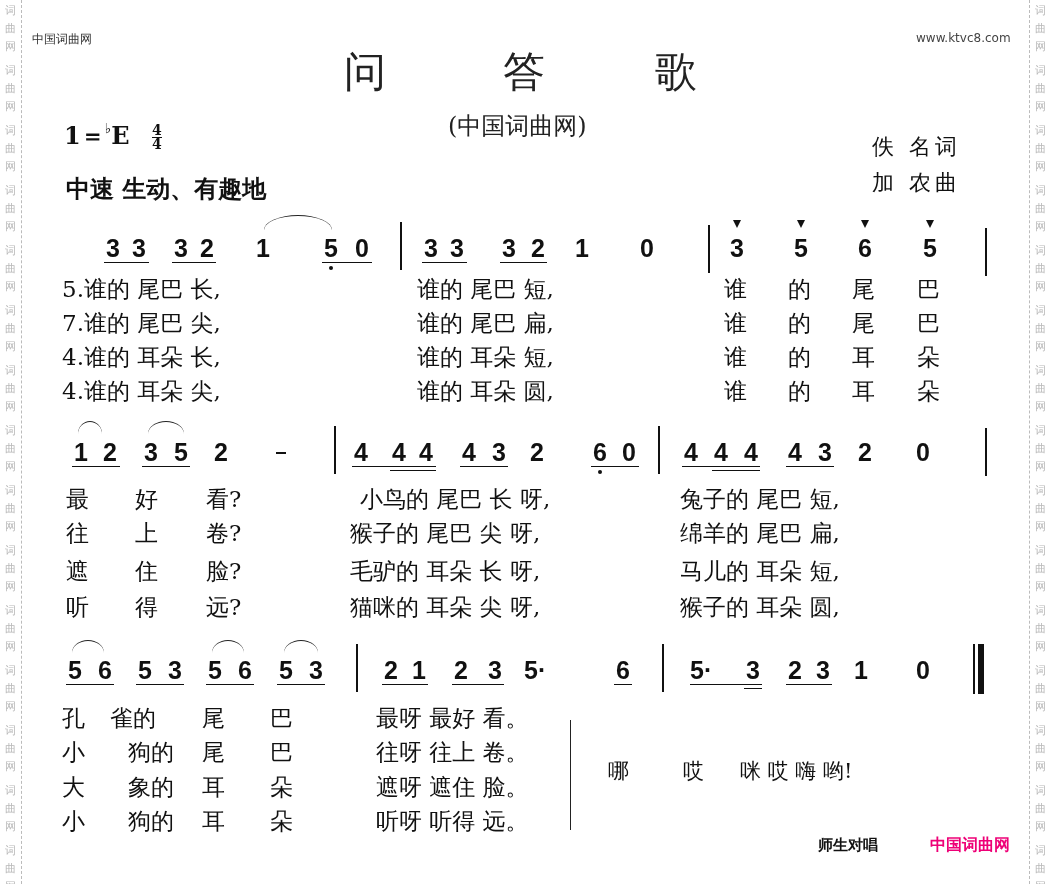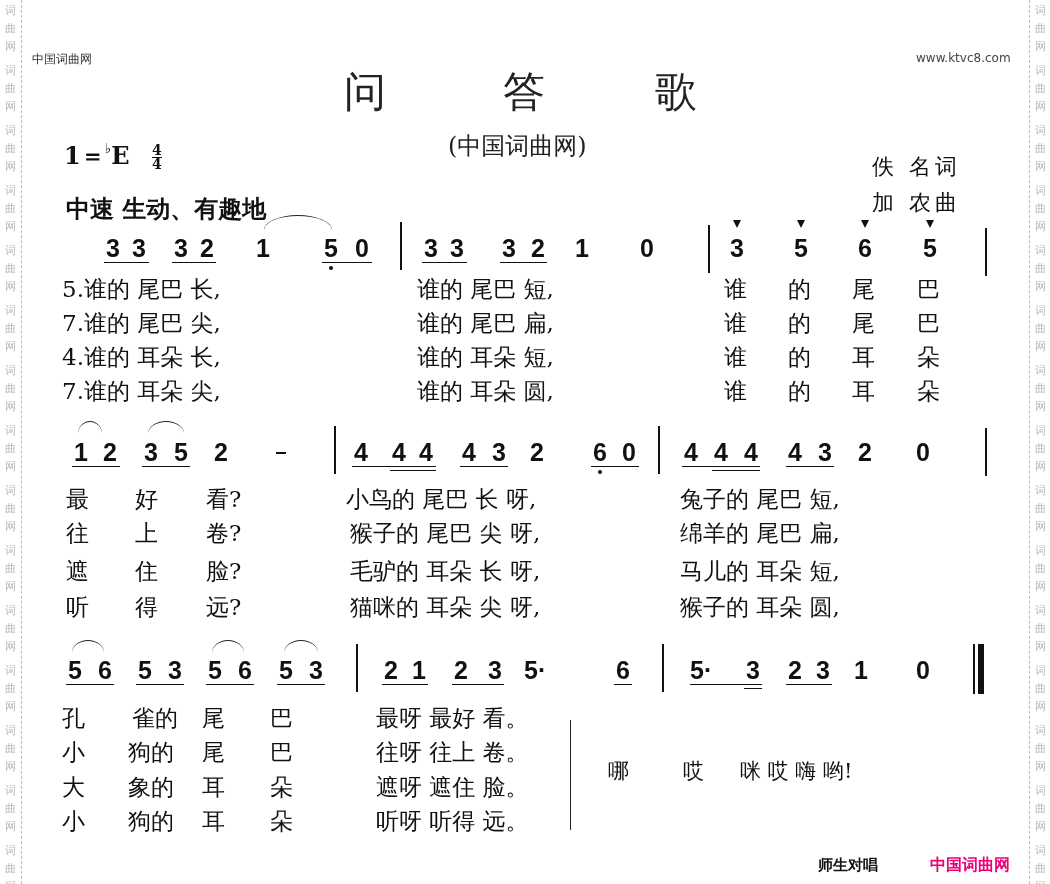--- a/index.html
+++ b/index.html
@@ -4,21 +4,21 @@
 <style>
   html, body { margin:0; padding:0; background:#ffffff; }
   body { width:1050px; height:884px; position:relative; overflow:hidden;
          font-family:"DejaVu Sans", sans-serif; color:#111; }
   .strip { position:absolute; top:0; width:21px; height:884px; }
   .strip.left { left:0; border-right:1px dashed #bbbbbb; }
   .strip.right { left:1029px; border-left:1px dashed #bbbbbb; width:21px; }
   .wm-group { position:absolute; left:0; width:21px; text-align:center;
               font-size:11px; line-height:18px; color:#b8b8b8; }
   .wm-group span { display:block; }
-  .abs { position:absolute; white-space:nowrap;margin-top:20px; }
+  .abs { position:absolute; white-space:nowrap; }
   .site-left { left:32px; top:31px; font-size:12px; color:#333; }
   .site-right { left:916px; top:31px; font-size:12px; color:#444; }
   .title { top:44px; font-family:"DejaVu Serif", serif; font-size:42px; color:#222; }
   .subtitle { left:448px; top:110px; font-family:"DejaVu Serif", serif; font-size:24px; color:#222; }
   .key { left:64px; top:120px; font-family:"DejaVu Serif", serif; font-weight:bold; font-size:24px; }
   .key sup { font-size:14px; font-weight:normal; position:relative; top:-2px; }
   .ts { display:inline-block; vertical-align:middle; font-size:14px; line-height:13px; text-align:center; margin-left:14px; }
   .tempo { left:66px; top:173px; font-size:24px; font-weight:bold; }
   .credit { font-family:"DejaVu Serif", serif; font-size:22px; letter-spacing:4px; }
   .note { position:absolute; font-family:"Liberation Sans", sans-serif; font-weight:bold; font-size:25px; width:18px; text-align:center; }
@@ -242,21 +242,21 @@
   <span class="note" style="left:792px;top:234px;">5</span>
   <div class="tri" style="left:861px;top:220px;"></div>
   <span class="note" style="left:856px;top:234px;">6</span>
   <div class="tri" style="left:926px;top:220px;"></div>
   <span class="note" style="left:921px;top:234px;">5</span>
   <div class="bar" style="left:985px;top:228px;height:48px;"></div>
 
   <div class="lyric" style="left:62px;top:274px;">5.谁的 尾巴 长,</div>
   <div class="lyric" style="left:62px;top:308px;">7.谁的 尾巴 尖,</div>
   <div class="lyric" style="left:62px;top:342px;">4.谁的 耳朵 长,</div>
-  <div class="lyric" style="left:62px;top:376px;">7.谁的 耳朵 尖,</div>
+  <div class="lyric" style="left:62px;top:376px;">4.谁的 耳朵 尖,</div>
 
   <div class="lyric" style="left:417px;top:274px;">谁的 尾巴 短,</div>
   <div class="lyric" style="left:417px;top:308px;">谁的 尾巴 扁,</div>
   <div class="lyric" style="left:417px;top:342px;">谁的 耳朵 短,</div>
   <div class="lyric" style="left:417px;top:376px;">谁的 耳朵 圆,</div>
 
   <div class="lyric" style="left:724px;top:274px;">谁</div>
   <div class="lyric" style="left:788px;top:274px;">的</div>
   <div class="lyric" style="left:852px;top:274px;">尾</div>
   <div class="lyric" style="left:917px;top:274px;">巴</div>
@@ -320,21 +320,21 @@
   <div class="lyric" style="left:66px;top:518px;">往</div>
   <div class="lyric" style="left:135px;top:518px;">上</div>
   <div class="lyric" style="left:206px;top:518px;">卷?</div>
   <div class="lyric" style="left:66px;top:556px;">遮</div>
   <div class="lyric" style="left:135px;top:556px;">住</div>
   <div class="lyric" style="left:206px;top:556px;">脸?</div>
   <div class="lyric" style="left:66px;top:592px;">听</div>
   <div class="lyric" style="left:135px;top:592px;">得</div>
   <div class="lyric" style="left:206px;top:592px;">远?</div>
 
-  <div class="lyric" style="left:346px;top:484px;">小鸟的 尾巴 长   呀,</div>
+  <div class="lyric" style="left:360px;top:484px;">小鸟的 尾巴 长   呀,</div>
   <div class="lyric" style="left:350px;top:518px;">猴子的 尾巴 尖   呀,</div>
   <div class="lyric" style="left:350px;top:556px;">毛驴的 耳朵 长   呀,</div>
   <div class="lyric" style="left:350px;top:592px;">猫咪的 耳朵 尖   呀,</div>
 
   <div class="lyric" style="left:680px;top:484px;">兔子的 尾巴 短,</div>
   <div class="lyric" style="left:680px;top:518px;">绵羊的 尾巴 扁,</div>
   <div class="lyric" style="left:680px;top:556px;">马儿的 耳朵 短,</div>
   <div class="lyric" style="left:680px;top:592px;">猴子的 耳朵 圆,</div>
 </div>
 
@@ -373,21 +373,21 @@
   <div class="ul" style="left:744px;top:688px;width:18px;"></div>
   <span class="note" style="left:786px;top:656px;">2</span>
   <span class="note" style="left:814px;top:656px;">3</span>
   <div class="ul" style="left:786px;top:684px;width:46px;"></div>
   <span class="note" style="left:852px;top:656px;">1</span>
   <span class="note" style="left:914px;top:656px;">0</span>
   <div class="bar" style="left:973px;top:644px;height:50px;"></div>
   <div class="bar" style="left:978px;top:644px;height:50px;border-left-width:6px;"></div>
 
   <div class="lyric" style="left:62px;top:703px;">孔</div>
-  <div class="lyric" style="left:132px;top:703px;">雀的</div>
+  <div class="lyric" style="left:110px;top:703px;">雀的</div>
   <div class="lyric" style="left:202px;top:703px;">尾</div>
   <div class="lyric" style="left:270px;top:703px;">巴</div>
   <div class="lyric" style="left:62px;top:737px;">小</div>
   <div class="lyric" style="left:128px;top:737px;">狗的</div>
   <div class="lyric" style="left:202px;top:737px;">尾</div>
   <div class="lyric" style="left:270px;top:737px;">巴</div>
   <div class="lyric" style="left:62px;top:772px;">大</div>
   <div class="lyric" style="left:128px;top:772px;">象的</div>
   <div class="lyric" style="left:202px;top:772px;">耳</div>
   <div class="lyric" style="left:270px;top:772px;">朵</div>

